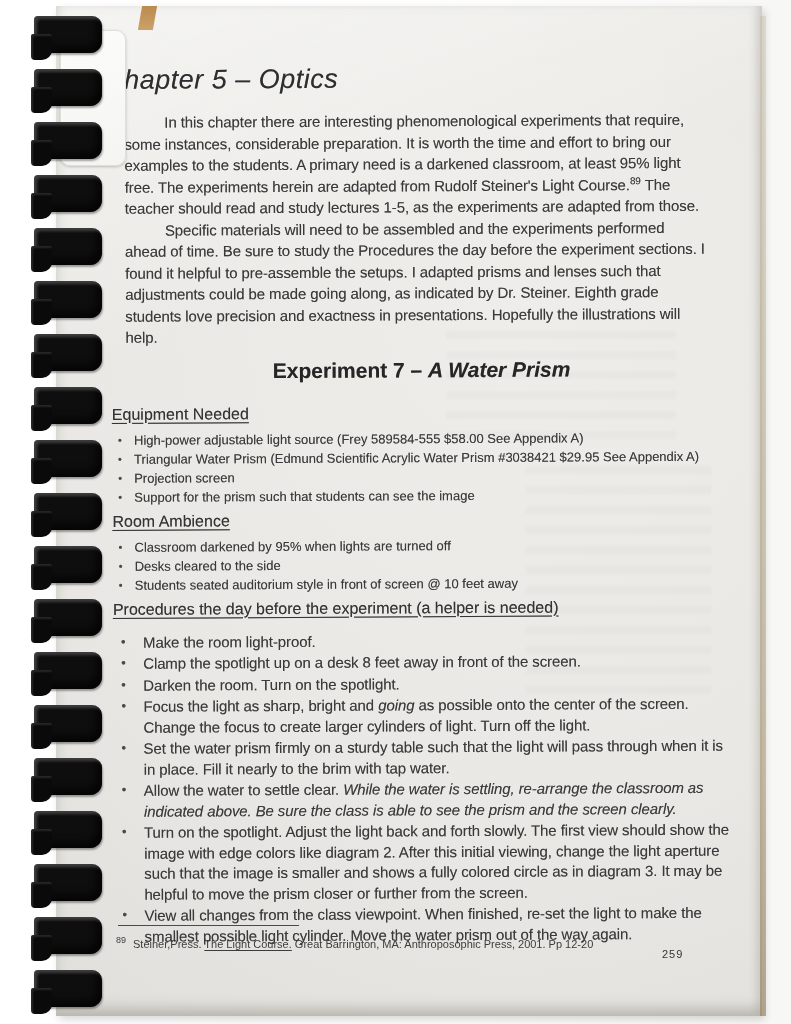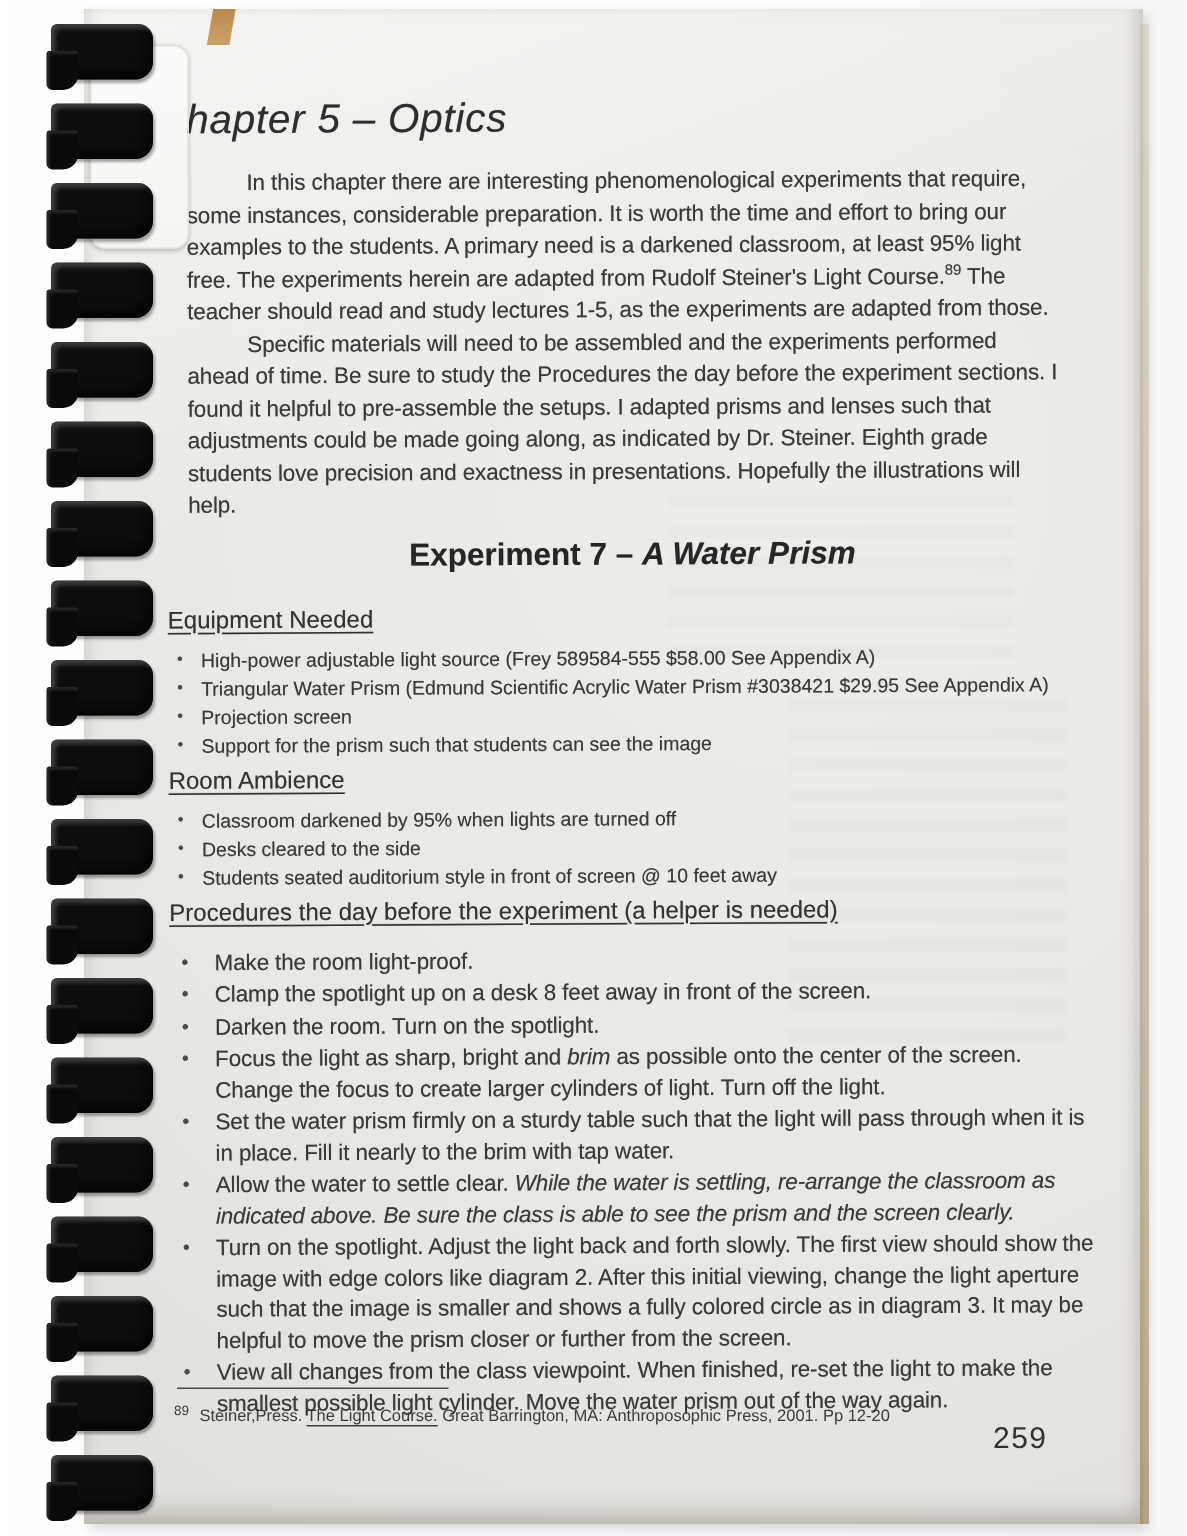--- a/index.html
+++ b/index.html
@@ -73,21 +73,21 @@
 
   .it { font-style:italic; }
   .un { text-decoration:underline; text-underline-offset:2px; }
 
   
   .footnote-rule { position:absolute; left:62px; top:919px; width:181px;
     border-top:1.6px solid #4a4a4a; }
   .footnote { position:absolute; left:60px; top:927px; width:560px; font-size:11px;
     line-height:14px; color:#3c3c3c; }
   .footnote sup { font-size:9px; vertical-align:super; margin-right:7px; }
-  .page-number { position:absolute; left:606px; top:942px; font-size:20px;
+  .page-number { position:absolute; left:606px; top:942px; font-size:11px;
     letter-spacing:1px; color:#333333; }
 </style>
 </head>
 <body>
 
 <div class="stage">
 
   <div class="page">
     <div class="spine-sliver"></div>
     <div class="ghost g1"></div>
@@ -114,21 +114,21 @@
           <li>Classroom darkened by 95% when lights are turned off</li>
           <li>Desks cleared to the side</li>
           <li>Students seated auditorium style in front of screen @ 10 feet away</li>
         </ul>
 
       <h3 class="sec-heading tight">Procedures the day before the experiment (a helper is needed)</h3>
       <ul class="blist large">
           <li>Make the room light-proof.</li>
           <li>Clamp the spotlight up on a desk 8 feet away in front of the screen.</li>
           <li>Darken the room. Turn on the spotlight.</li>
-          <li><span>Focus the light as sharp, bright and </span><span class="it">brim</span><span> as possible onto the center of the screen. Change the focus to create larger cylinders of light. Turn off the light.</span></li>
+          <li><span>Focus the light as sharp, bright and </span><span class="it">going</span><span> as possible onto the center of the screen. Change the focus to create larger cylinders of light. Turn off the light.</span></li>
           <li>Set the water prism firmly on a sturdy table such that the light will pass through when it is in place. Fill it nearly to the brim with tap water.</li>
           <li><span>Allow the water to settle clear. </span><span class="it">While the water is settling, re-arrange the classroom as indicated above. Be sure the class is able to see the prism and the screen clearly.</span></li>
           <li>Turn on the spotlight. Adjust the light back and forth slowly. The first view should show the image with edge colors like diagram 2. After this initial viewing, change the light aperture such that the image is smaller and shows a fully colored circle as in diagram 3. It may be helpful to move the prism closer or further from the screen.</li>
           <li>View all changes from the class viewpoint. When finished, re-set the light to make the smallest possible light cylinder. Move the water prism out of the way again.</li>
         </ul>
     </div>
 
     <div class="footnote-rule"></div>
     <div class="footnote">
       <sup>89</sup><span><span>Steiner,Press. </span><span class="un">The Light Course.</span><span> Great Barrington, MA: Anthroposophic Press, 2001. Pp 12-20</span></span>

